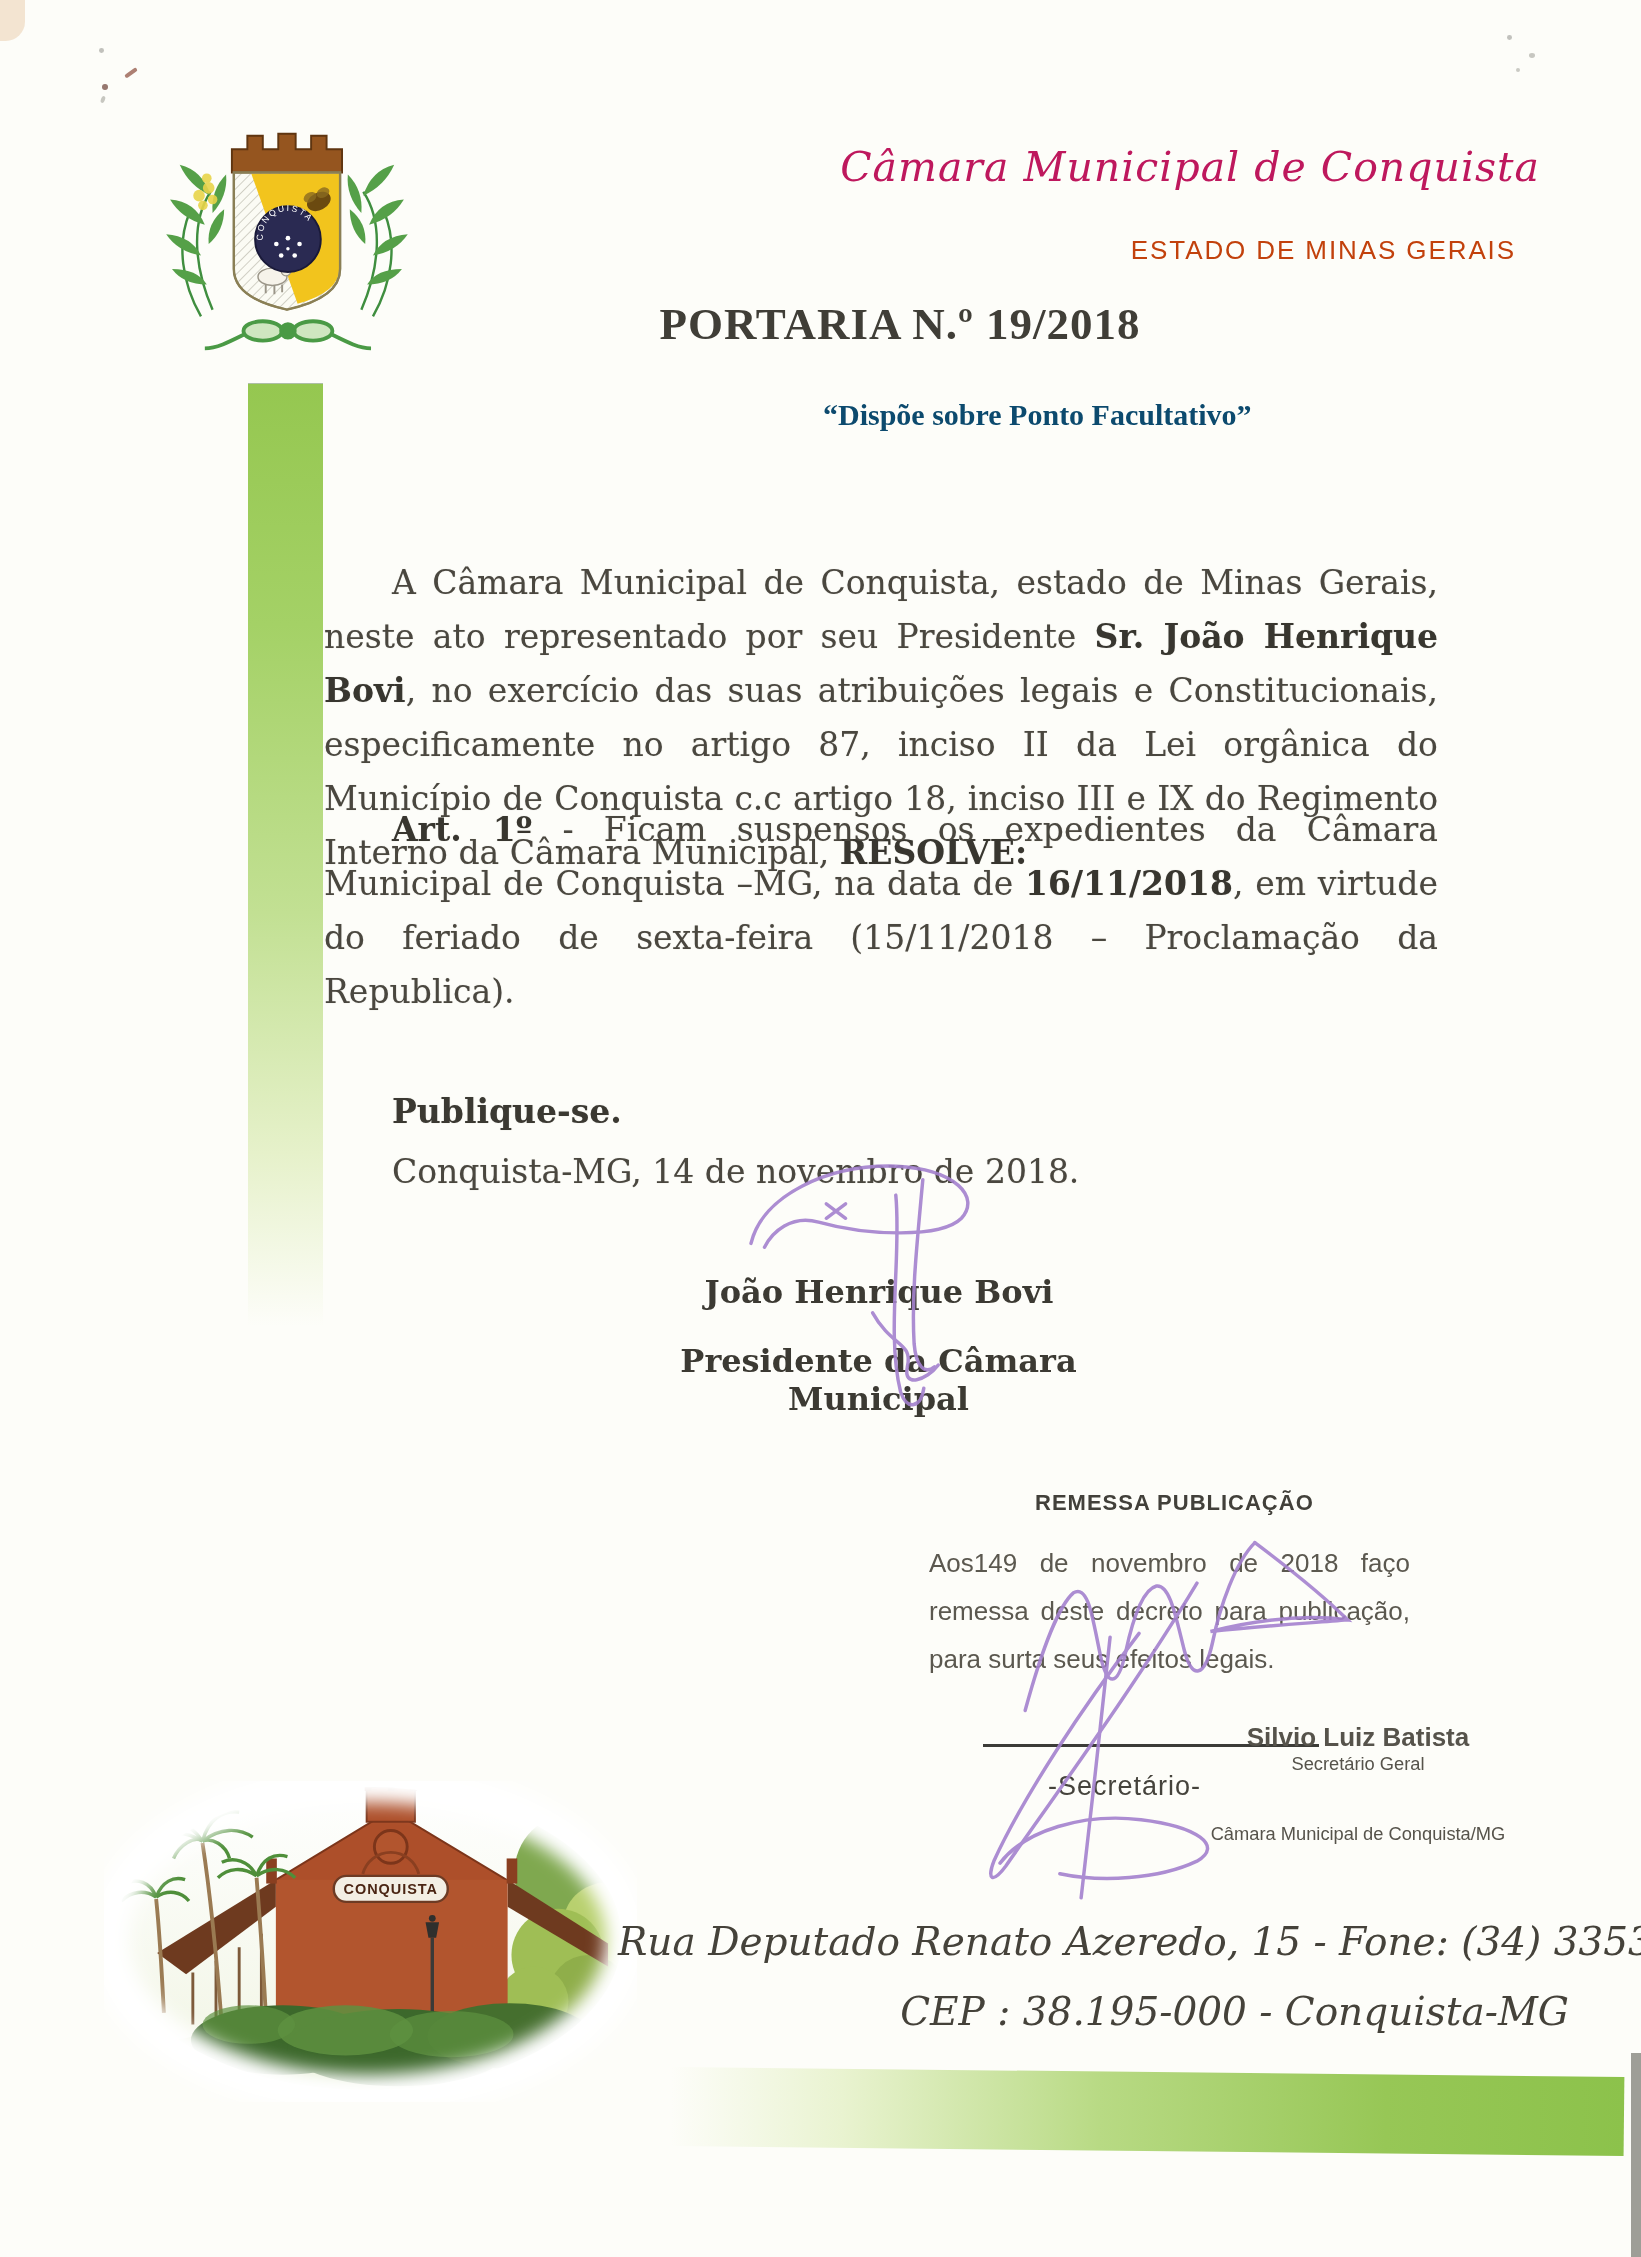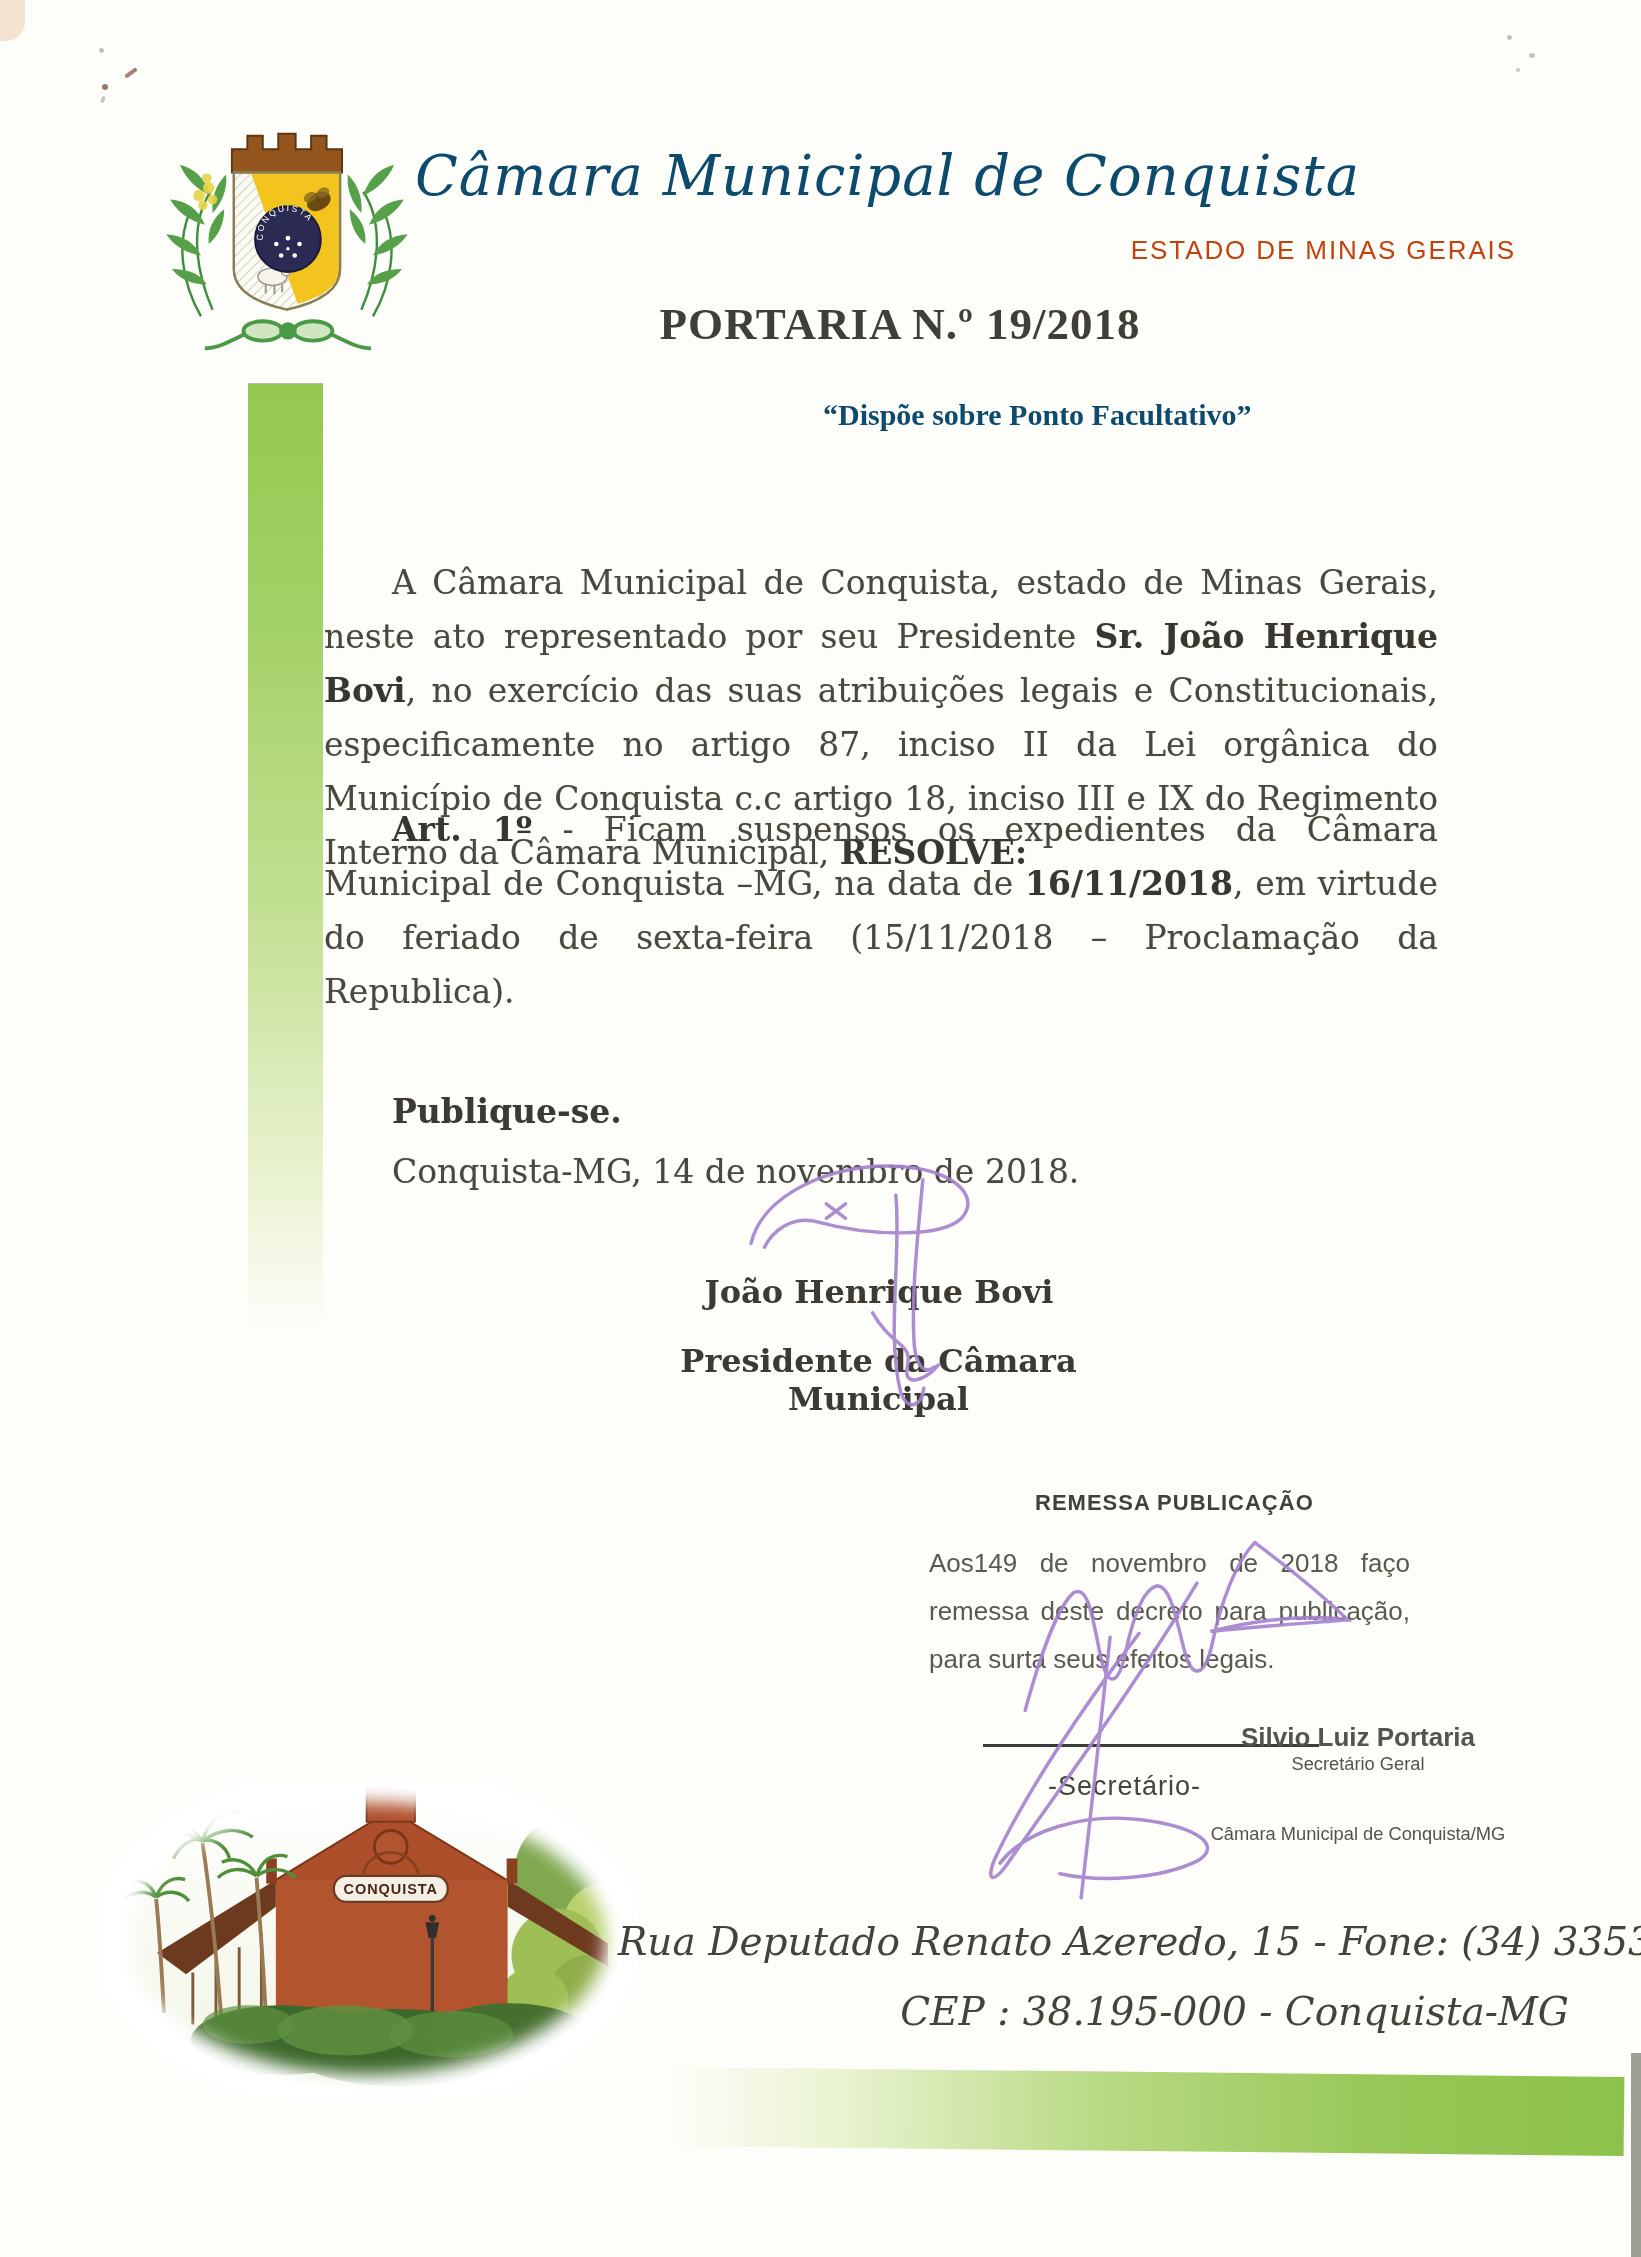--- a/index.html
+++ b/index.html
@@ -5,23 +5,23 @@
   html,body{margin:0;padding:0;}
   body{background:#e8e8e8;}
   #page{
     position:relative; width:1641px; height:2257px; margin:0 auto;
     background:#fdfdf9; overflow:hidden;
     font-family:"DejaVu Serif", serif; color:#4a473f;
   }
   .abs{position:absolute;}
   
   .org-title{
-    left:415px; top:143px; width:1125px; text-align:left;
+    left:415px; top:143px; width:1125px; text-align:right;
     font-family:"DejaVu Serif", serif; font-style:italic;
-    font-size:56px; color:#0c4a6e; letter-spacing:1px; white-space:nowrap;
+    font-size:41px; color:#be185d; letter-spacing:1px; white-space:nowrap;
   }
   .state-line{
     left:415px; top:235px; width:1101px; text-align:right;
     font-family:"Liberation Sans", sans-serif; font-size:26px;
     letter-spacing:1.9px; color:#c2410c;
   }
   .portaria-title{
     left:246px; top:286px; width:1308px; text-align:center;
     font-family:"Liberation Serif", serif; font-weight:bold;
     font-size:45px; letter-spacing:1px; color:#403e37;margin-top:12px;
@@ -219,21 +219,21 @@
   <div class="abs para dateline"><span class="ind"></span><span>Conquista-MG, 14 de novembro de 2018.</span></div>
 
   <div class="abs pres-name">João Henrique Bovi</div>
   <div class="abs pres-role">Presidente da Câmara Municipal</div>
 
   <div class="abs rem-heading">REMESSA PUBLICAÇÃO</div>
   <div class="abs rem-text">Aos149 de novembro de 2018 faço remessa deste decreto para publicação, para surta seus efeitos legais.</div>
   <div class="abs sig-line"></div>
   <div class="abs secr-label">-Secretário-</div>
   <div class="abs stamp">
-    <div class="s-name">Silvio Luiz Portaria</div>
+    <div class="s-name">Silvio Luiz Batista</div>
     <div class="s-role">Secretário Geral</div>
     <div class="s-org">Câmara Municipal de Conquista/MG</div>
   </div>
 
   <svg class="abs" style="left:104px;top:1781px;" width="533" height="321" viewBox="0 0 552 332">
     <defs>
       <clipPath id="ovalClip">
           <ellipse cx="273" cy="163" rx="263" ry="157"></ellipse>
         </clipPath>
       <linearGradient id="sky" x1="0" y1="0" x2="0" y2="1">

